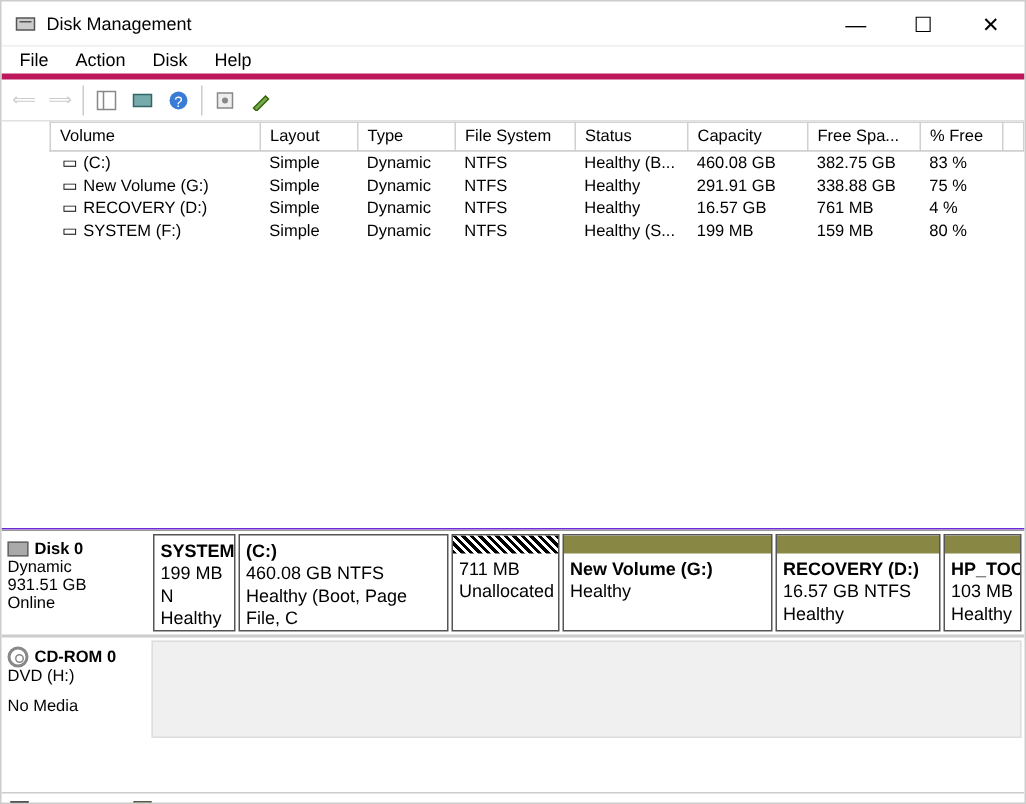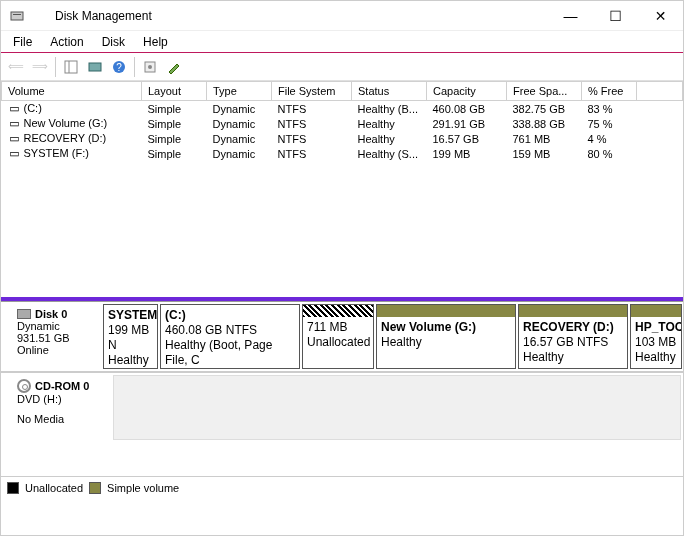--- a/index.html
+++ b/index.html
@@ -1,45 +1,45 @@
 <!DOCTYPE html>
 <html><head>
 <meta charset="utf-8">
 <style>
 * { box-sizing: border-box; margin: 0; padding: 0; }
 body { font-family: "Segoe UI", Tahoma, sans-serif; font-size: 11px; background: #fff; width: 684px; height: 536px; overflow: hidden; border: 1px solid #ccc; }
-.titlebar { height: 30px; display: flex; align-items: center; padding: 0 0 0 8px; border-bottom: 1px solid #eee; gap: 24px; }
+.titlebar { height: 30px; display: flex; align-items: center; padding: 0 0 0 8px; border-bottom: 1px solid #eee; }
 .titlebar .app-icon { width: 16px; height: 16px; margin-right: 6px; display: inline-flex; align-items: center; justify-content: center; }
 .titlebar .title { font-size: 12px; }
 .titlebar .win-controls { margin-left: auto; display: flex; }
 .titlebar .win-controls div { width: 45px; height: 30px; display: flex; align-items: center; justify-content: center; font-size: 14px; }
-.menubar { height: 22px; display: flex; align-items: center; padding: 0 4px; gap: 2px; border-bottom: 1px solid #be185d; text-align: right; }
+.menubar { height: 22px; display: flex; align-items: center; padding: 0 4px; gap: 2px; border-bottom: 4px solid #be185d; text-align: right; }
 .menubar div { padding: 2px 8px; font-size: 12px; }
 .toolbar { height: 28px; display: flex; align-items: center; padding: 0 4px; gap: 2px; border-bottom: 1px solid #e0e0e0; }
 .tb-btn { width: 22px; height: 22px; border: 1px solid transparent; display: flex; align-items: center; justify-content: center; }
 .tb-sep { width: 1px; height: 20px; background: #ccc; margin: 0 2px; }
 .arrow-dis { color: #ccc; font-size: 11px; }
 .volume-table { width: 100%; border-collapse: collapse; }
 .volume-table th { text-align: left; font-weight: normal; font-size: 11px; padding: 3px 6px; border: 1px solid #d0d0d0; background: #fff; }
 .volume-table td { font-size: 11px; padding: 1px 6px; white-space: nowrap; }
 .vol-icon { display: inline-block; width: 14px; text-align: center; margin-right: 2px; }
 .disk-panel { border-top: 1px solid #999; }
 .disk-row { display: flex; height: 70px; border-bottom: 1px solid #ccc; }
-.disk-info { width: 100px; padding: 6px 4px; font-size: 11px; margin-left: 12px; }
+.disk-info { width: 100px; padding: 6px 4px; font-size: 11px; }
 .disk-info .dname { font-weight: bold; display: flex; align-items: center; gap: 4px; }
 .vol-container { flex: 1; display: flex; padding: 2px 1px; gap: 2px; }
 .vol-box { border: 1px solid #555; display: flex; flex-direction: column; font-size: 12px; overflow: hidden; }
 .vol-cap { height: 12px; }
 .vol-body { padding: 3px 4px; flex: 1; line-height: 1.25; }
 .vol-body .vname { font-weight: bold; }
 .legend { height: 22px; display: flex; align-items: center; gap: 6px; padding: 0 6px; border-top: 1px solid #ccc; font-size: 11px; }
 .swatch { width: 12px; height: 12px; border: 1px solid #555; display: inline-block; }
 .olive { background: #888844; }
 .diag { background: repeating-linear-gradient(45deg,#000,#000 2px,#fff 2px,#fff 4px); }
-.table-wrap { height: 220px; overflow: hidden; border-bottom: 4px solid #6d28d9; }
+.table-wrap { height: 272px; overflow: hidden; border-bottom: 1px solid #6d28d9; padding-left: 32px; }
 .disk-wrap { height: 175px; overflow: auto; }
 .cd-row { display: flex; height: 70px; border-top: 1px solid #ccc; }
 .disc-icon { width: 14px; height: 14px; border: 2px solid #888; border-radius: 50%; display: inline-block; position: relative; }
 .disc-icon::after { content: ""; position: absolute; top: 3px; left: 3px; width: 4px; height: 4px; border: 1px solid #888; border-radius: 50%; }
 .drive-icon { width: 14px; height: 10px; background: #aaa; border: 1px solid #666; display: inline-block; }
 </style>
 </head>
 <body>
 
 <div class="titlebar">

